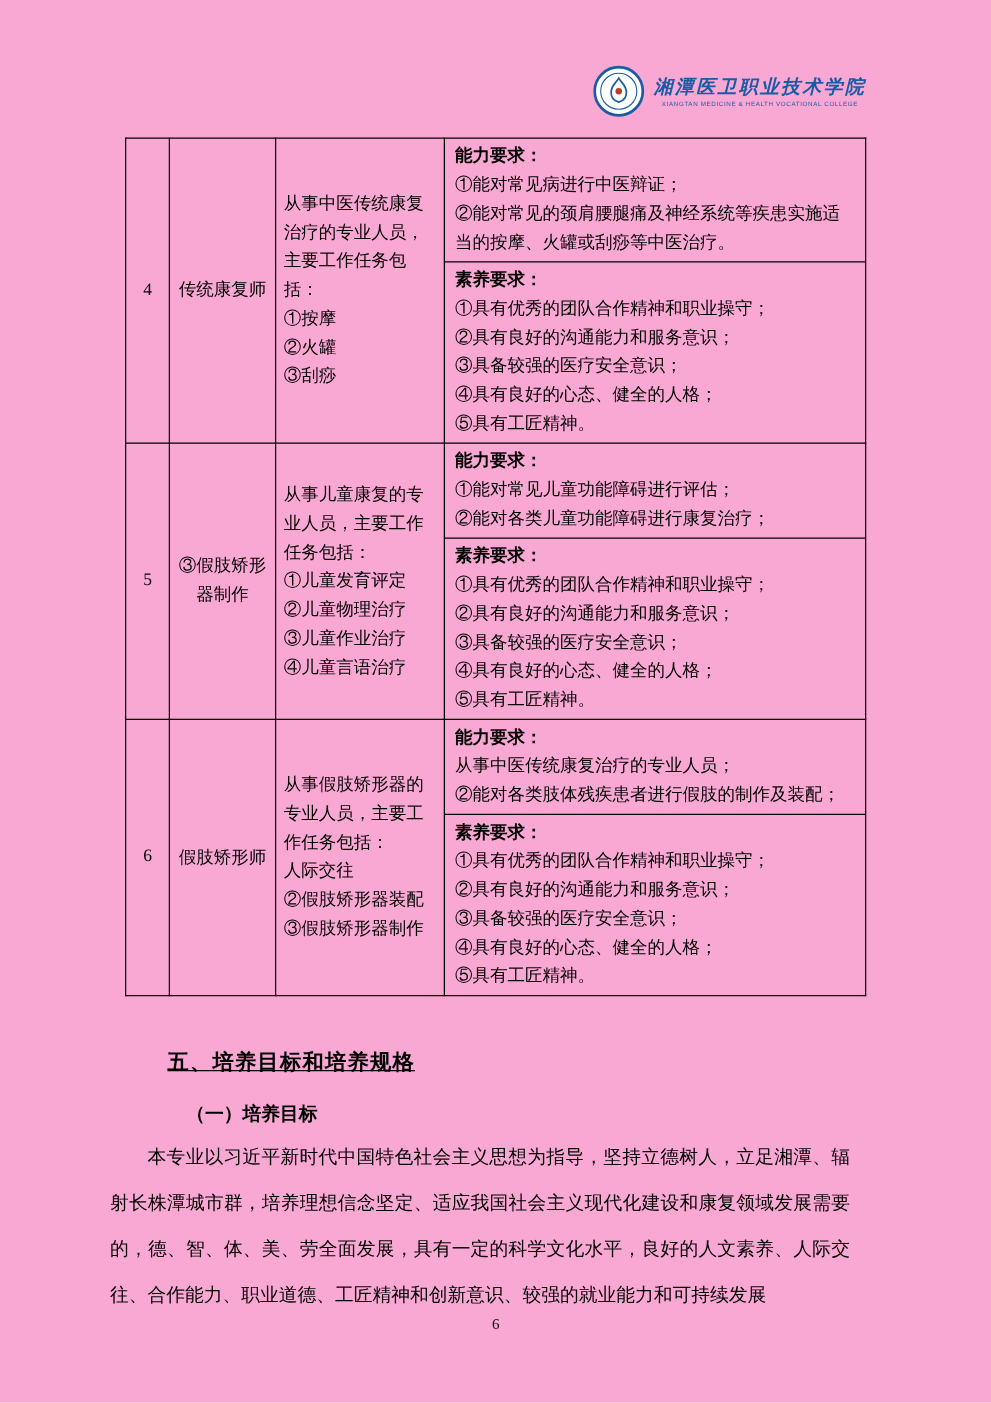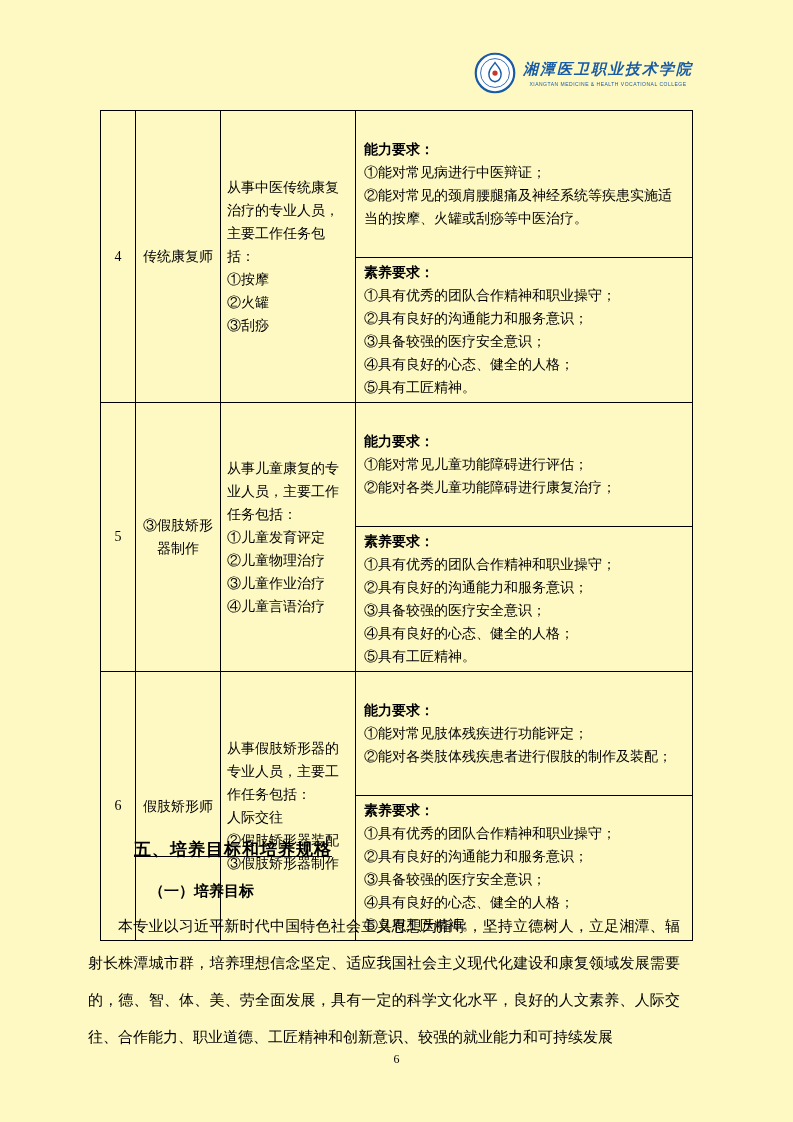--- a/index.html
+++ b/index.html
@@ -1,20 +1,20 @@
 <!DOCTYPE html>
 <html><head>
 <meta charset="utf-8">
 <style>
   * { margin:0; padding:0; box-sizing:border-box; }
   html,body { background:#e8e8e8; }
   body { font-family:"Liberation Serif","DejaVu Serif",serif; color:#000; }
   .page {
     position:relative; width:793px; height:1122px; margin:0 auto;
-    background:#fef9c3; overflow:hidden;
+    background:#f9a8d4; overflow:hidden;
   }
 
   
   .logo { position:absolute; top:52px; right:100px; display:flex; align-items:center; gap:7px; }
   .emblem svg { width:42px; height:42px; display:block; }
   .logo-text { display:flex; flex-direction:column; align-items:center; }
   .logo-cn {
     color:#1a5ba6; font-weight:bold; font-style:italic;
     font-size:15px; letter-spacing:2px; white-space:nowrap;
   }
@@ -26,21 +26,21 @@
   
   .prof-table {
     position:absolute; top:110px; left:100px; width:592px;
     border-collapse:collapse; font-size:14px; table-layout:fixed;
   }
   .prof-table td { border:1px solid #000; }
   .col-idx  { width:35px;  text-align:center; vertical-align:middle; }
   .col-prof { width:85px;  text-align:center; vertical-align:middle; padding:12px 4px; line-height:23px; }
   .col-desc { width:135px; vertical-align:middle; padding:4px 6px; line-height:23px; }
   .col-req  { width:337px; vertical-align:top; padding:0; }
-  .req-block { padding:3px 8px; line-height:23px;margin-top:24px; }
+  .req-block { padding:3px 8px; line-height:23px; }
   .req-quality { border-top:1px solid #000; }
   .req-title { font-weight:bold; }
 
   
   .section-heading {
     position:absolute; top:838px; left:134px;
     font-size:17px; font-weight:bold; letter-spacing:1px;text-decoration:underline;
   }
   .sub-heading {
     position:absolute; top:882px; left:149px;
@@ -151,21 +151,21 @@
           <div>
               <div>人际交往</div>
               <div>②假肢矫形器装配</div>
               <div>③假肢矫形器制作</div>
             </div>
         </td>
         <td class="col-req">
           <div class="req-block">
             <div class="req-title">能力要求：</div>
             <div>
-                <div>①能对常见肢体残疾进行功能评定；</div>
+                <div>从事中医传统康复治疗的专业人员；</div>
                 <div>②能对各类肢体残疾患者进行假肢的制作及装配；</div>
               </div>
           </div>
           <div class="req-block req-quality">
             <div class="req-title">素养要求：</div>
             <div>
                 <div>①具有优秀的团队合作精神和职业操守；</div>
                 <div>②具有良好的沟通能力和服务意识；</div>
                 <div>③具备较强的医疗安全意识；</div>
                 <div>④具有良好的心态、健全的人格；</div>

